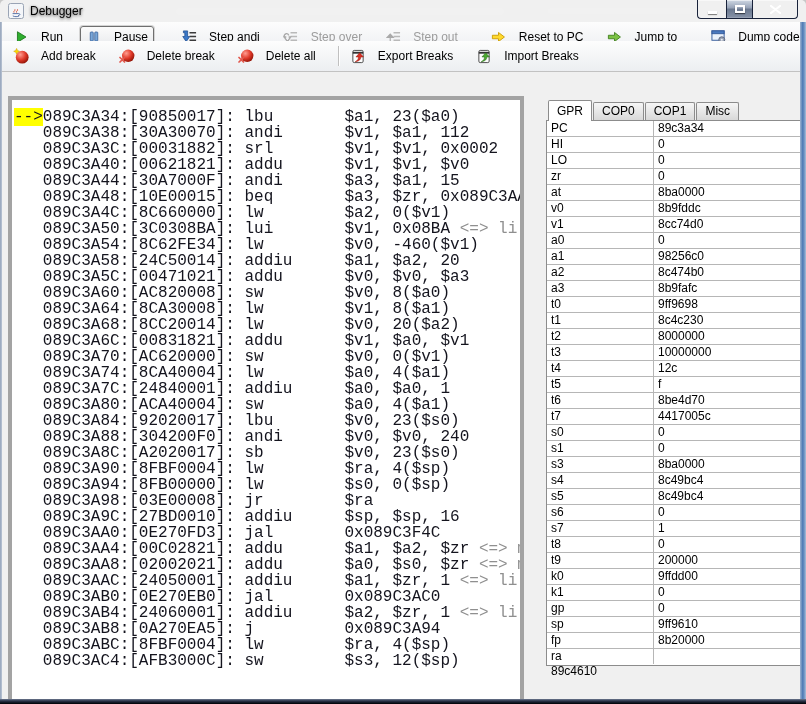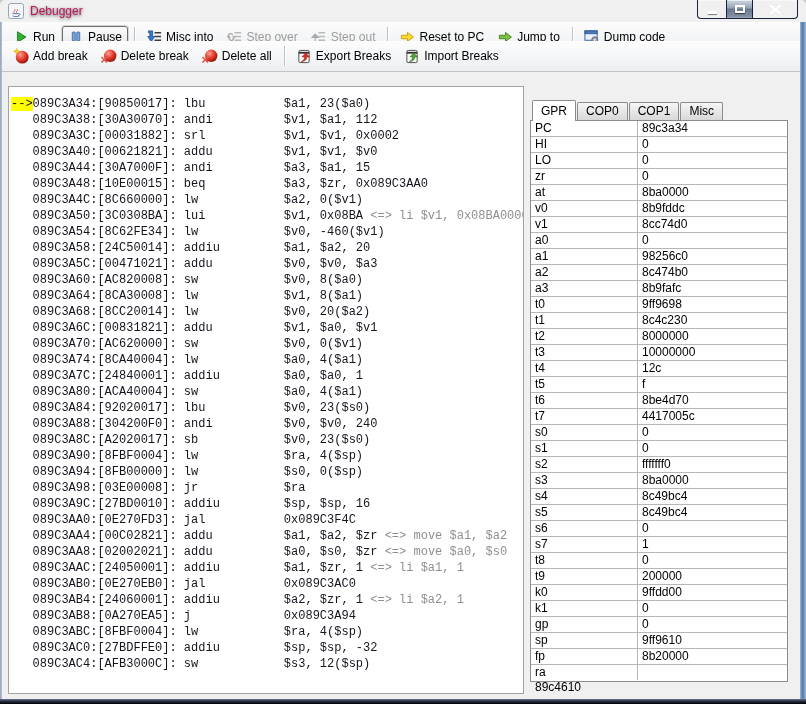--- a/index.html
+++ b/index.html
@@ -6,21 +6,21 @@
   .window{position:relative;width:806px;height:704px;overflow:hidden;
     font-family:"Liberation Sans",sans-serif;font-size:12px;color:#000;
     background:#f0f0f0;border-radius:5px 5px 0 0;}
   
   .titlebar{position:absolute;top:0;left:0;right:0;height:22px;
     background:linear-gradient(180deg,#b9c3d3 0%,#8removed 0%,#8793a9 12%,#5b6881 45%,#424f69 55%,#4c5a75 82%,#5e6c87 100%);
     border-bottom:1px solid #2c3850;border-radius:5px 5px 0 0;}
   .ghost1{position:absolute;left:175px;top:7px;width:330px;height:9px;background:rgba(255,255,255,0.10);border-radius:4px;filter:blur(2px);}
   .ghost2{position:absolute;left:545px;top:6px;width:150px;height:10px;background:rgba(255,255,255,0.07);border-radius:4px;filter:blur(2px);}
   .java-ico{position:absolute;left:8px;top:3px;width:16px;height:16px;}
-  .title-text{position:absolute;left:30px;top:4px;color:#be185d;text-shadow:0 1px 3px rgba(0,0,0,.7);text-align:center;}
+  .title-text{position:absolute;left:30px;top:4px;color:#000000;text-shadow:0 1px 3px rgba(0,0,0,.7);text-align:center;}
   .winbtns{position:absolute;top:0;right:8px;display:flex;}
   .wbtn{height:19px;box-sizing:border-box;border:1px solid #18223a;border-top:none;
     display:flex;align-items:center;justify-content:center;
     box-shadow:inset 0 1px 0 rgba(255,255,255,.55), inset 0 -1px 0 rgba(255,255,255,.15);}
   .wbtn.min{width:29px;border-radius:0 0 0 4px;border-right:none;
     background:linear-gradient(180deg,#cfd8e4 0%,#96a2b6 45%,#6a788f 50%,#8violet 0%,#8793a8 100%);}
   .wbtn.max{width:27px;
     background:linear-gradient(180deg,#cfd8e4 0%,#96a2b6 45%,#6a788f 50%,#8793a8 100%);}
   .wbtn.close{width:45px;border-radius:0 0 4px 0;border-left:none;
     background:linear-gradient(180deg,#f2ab97 0%,#dd6destruct 0%,#dd6a50 40%,#bb2f1a 52%,#d2573c 100%);}
@@ -29,39 +29,39 @@
   .frame-left{position:absolute;left:0;top:22px;bottom:0;width:2px;background:linear-gradient(90deg,#94a3ba,#b9c4d4);z-index:5;}
   .frame-right{position:absolute;right:0;top:22px;bottom:0;width:6px;z-index:5;
     background:linear-gradient(90deg,#9fb4d0 0%,#4d79b4 45%,#6f94c4 70%,#aabfd8 100%);}
   .frame-bottom{position:absolute;left:0;right:0;bottom:0;height:5px;z-index:6;
     background:linear-gradient(180deg,#6d7890 0%,#2b3348 40%,#0b0f1a 80%,#000 100%);}
   
   .toolbar{position:absolute;left:2px;right:6px;display:flex;align-items:center;
     padding-left:5px;background:linear-gradient(180deg,#fdfdfd,#eceef1);}
   #toolbar-run{top:22px;height:29px;border-bottom:1px solid #d6d6d6;}
   #toolbar-break{top:41px;height:30px;border-bottom:1px solid #c2c2c2;}
-  .tbtn{display:flex;align-items:center;gap:4px;padding:2px 5px;margin-right:1px;
+  .tbtn{display:flex;align-items:center;gap:12px;padding:2px 5px;margin-right:11px;
     border:1px solid transparent;border-radius:3px;white-space:nowrap;}
   .tbtn.toggled{border-color:#6f6f6f;background:linear-gradient(#fbfbfb,#e7e9ec);
     box-shadow:0 0 0 1px #d4d4d4;}
   .tbtn.disabled{color:#9c9c9c;}
   .tbicon{display:flex;align-items:center;justify-content:center;width:16px;height:16px;}
   .tsep{width:1px;height:20px;background:#c0c0c0;box-shadow:1px 0 0 #fff;margin:0 5px;}
   
   .content{position:absolute;top:83px;left:2px;right:6px;bottom:5px;background:#f0f0f0;}
-  .disasm{position:absolute;left:6px;top:3px;width:516px;height:608px;box-sizing:border-box;
-    background:#fff;border:1px solid #a3a3a3;overflow:hidden;
-    font-family:"Liberation Mono","DejaVu Sans Mono",monospace;font-size:12px;color:#14141e;
+  .disasm{position:absolute;left:6px;top:13px;width:516px;height:608px;box-sizing:border-box;
+    background:#fff;border:4px solid #a3a3a3;overflow:hidden;
+    font-family:"Liberation Mono","DejaVu Sans Mono",monospace;font-size:16px;color:#14141e;
     padding:9px 0 0 2px;}
   .dline{height:16px;line-height:16px;white-space:pre;}
   .dmark.current{background:#ffff00;}
   .dmn{display:inline-block;width:100px;}
   .dnote{color:#8f8f8f;}
   
-  .regpanel{position:absolute;left:528px;top:17px;width:258px;}
+  .regpanel{position:absolute;left:544px;top:17px;width:258px;}
   .tabs{display:flex;align-items:flex-end;padding-left:2px;position:relative;z-index:2;}
   .tab{height:17px;line-height:17px;padding:0 8px;margin-right:1px;
     background:linear-gradient(#f6f6f6,#d8d8d8);border:1px solid #8c8c8c;border-bottom:none;
     border-radius:2px 2px 0 0;}
   .tab.active{height:20px;line-height:20px;background:#fff;margin-bottom:-1px;}
   .regtable{border:1px solid #8c8c8c;background:#fff;position:relative;z-index:1;}
   .regrow{display:flex;height:16px;box-sizing:border-box;border-bottom:1px solid #b6b6b6;}
   .regrow:last-child{border-bottom:none;flex-direction:column;}
   .regname{width:107px;box-sizing:border-box;border-right:1px solid #b6b6b6;
     padding-left:4px;line-height:15px;}
@@ -122,21 +122,21 @@
         <span class="tbicon">
           <svg width="15" height="15" viewBox="0 0 16 16">
             <g stroke="#3b3b3b" stroke-width="1.6">
               <line x1="8" y1="4" x2="15" y2="4"></line>
               <line x1="8" y1="8" x2="15" y2="8"></line>
               <line x1="8" y1="12" x2="15" y2="12"></line>
             </g>
             <path d="M1.5 2 H6 V8 H8.2 L4.5 13.5 L0.8 8 H3 V4 H1.5 Z" fill="#3a78c8" stroke="#1d4c8e" stroke-width="0.8"></path>
           </svg>
         </span>
-        <span class="tblabel">Misc into</span>
+        <span class="tblabel">Step andi</span>
       </div>
       <div class="tbtn disabled">
         <span class="tbicon">
           <svg width="15" height="15" viewBox="0 0 16 16">
             <g stroke="#b9b9b9" stroke-width="1.6">
               <line x1="8" y1="4" x2="15" y2="4"></line>
               <line x1="8" y1="8" x2="15" y2="8"></line>
               <line x1="8" y1="12" x2="15" y2="12"></line>
             </g>
             <path d="M1 9 C1 4 6 4 6 7 M6 8.5 H8.2 L4.8 13.5 L1.2 8.5 H3.5" fill="none" stroke="#a9a9a9" stroke-width="1.4"></path>
@@ -288,21 +288,20 @@
         <div class="dline"><span class="dmark">   </span><span>089C3A98:[03E00008]: </span><span class="dmn">jr</span><span>$ra</span></div>
         <div class="dline"><span class="dmark">   </span><span>089C3A9C:[27BD0010]: </span><span class="dmn">addiu</span><span>$sp, $sp, 16</span></div>
         <div class="dline"><span class="dmark">   </span><span>089C3AA0:[0E270FD3]: </span><span class="dmn">jal</span><span>0x089C3F4C</span></div>
         <div class="dline"><span class="dmark">   </span><span>089C3AA4:[00C02821]: </span><span class="dmn">addu</span><span>$a1, $a2, $zr</span><span class="dnote"> &lt;=&gt; move $a1, $a2</span></div>
         <div class="dline"><span class="dmark">   </span><span>089C3AA8:[02002021]: </span><span class="dmn">addu</span><span>$a0, $s0, $zr</span><span class="dnote"> &lt;=&gt; move $a0, $s0</span></div>
         <div class="dline"><span class="dmark">   </span><span>089C3AAC:[24050001]: </span><span class="dmn">addiu</span><span>$a1, $zr, 1</span><span class="dnote"> &lt;=&gt; li $a1, 1</span></div>
         <div class="dline"><span class="dmark">   </span><span>089C3AB0:[0E270EB0]: </span><span class="dmn">jal</span><span>0x089C3AC0</span></div>
         <div class="dline"><span class="dmark">   </span><span>089C3AB4:[24060001]: </span><span class="dmn">addiu</span><span>$a2, $zr, 1</span><span class="dnote"> &lt;=&gt; li $a2, 1</span></div>
         <div class="dline"><span class="dmark">   </span><span>089C3AB8:[0A270EA5]: </span><span class="dmn">j</span><span>0x089C3A94</span></div>
         <div class="dline"><span class="dmark">   </span><span>089C3ABC:[8FBF0004]: </span><span class="dmn">lw</span><span>$ra, 4($sp)</span></div>
-        <div class="dline"><span class="dmark">   </span><span>089C3AC0:[27BDFFE0]: </span><span class="dmn">addiu</span><span>$sp, $sp, -32</span></div>
         <div class="dline"><span class="dmark">   </span><span>089C3AC4:[AFB3000C]: </span><span class="dmn">sw</span><span>$s3, 12($sp)</span></div>
       </div>
 
     <div class="regpanel">
       <div class="tabs" id="regtabs">
           <div class="tab active">GPR</div>
           <div class="tab">COP0</div>
           <div class="tab">COP1</div>
           <div class="tab">Misc</div>
         </div>
@@ -385,24 +384,20 @@
           </div>
           <div class="regrow">
             <div class="regname">s0</div>
             <div class="regval">0</div>
           </div>
           <div class="regrow">
             <div class="regname">s1</div>
             <div class="regval">0</div>
           </div>
           <div class="regrow">
-            <div class="regname">s2</div>
-            <div class="regval">fffffff0</div>
-          </div>
-          <div class="regrow">
             <div class="regname">s3</div>
             <div class="regval">8ba0000</div>
           </div>
           <div class="regrow">
             <div class="regname">s4</div>
             <div class="regval">8c49bc4</div>
           </div>
           <div class="regrow">
             <div class="regname">s5</div>
             <div class="regval">8c49bc4</div>

